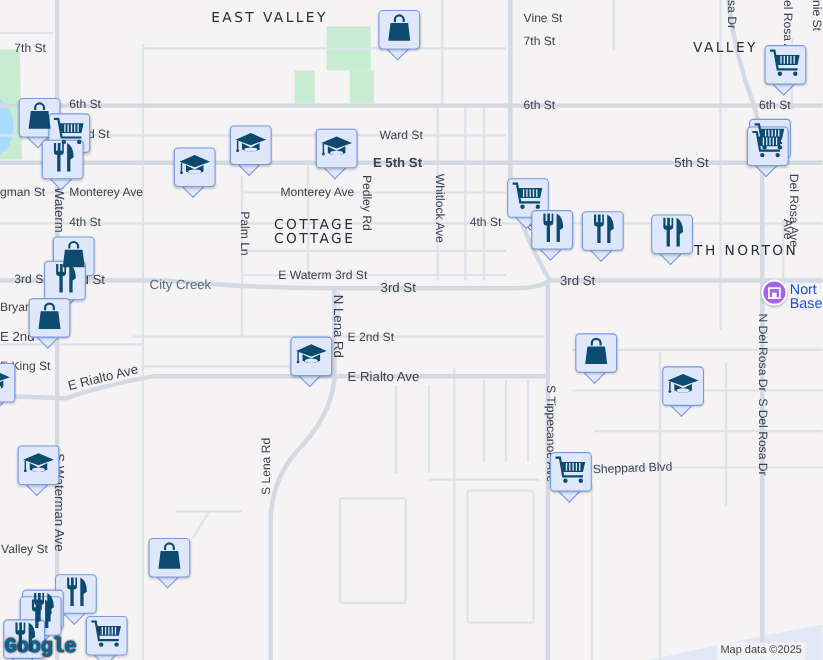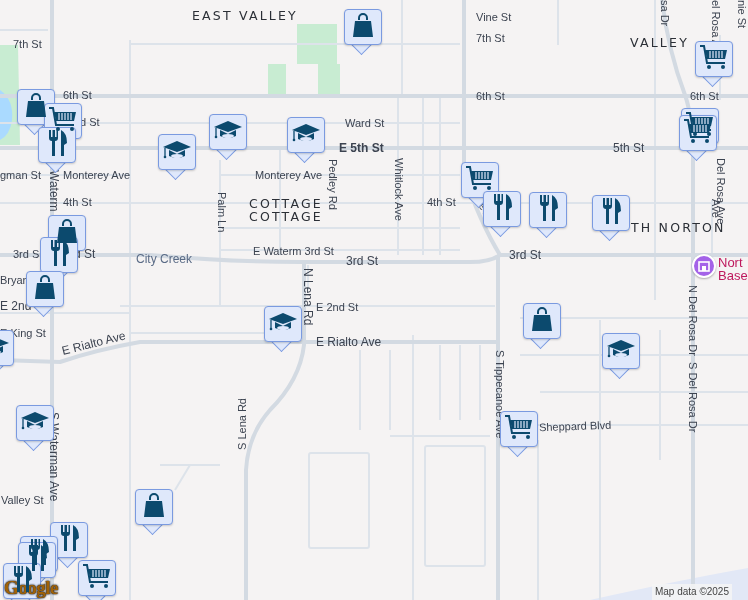--- a/index.html
+++ b/index.html
@@ -3,26 +3,26 @@
 <meta charset="utf-8">
 <style>
   html,body{margin:0;padding:0;}
   body{width:748px;height:600px;overflow:hidden;background:#f5f3f3;font-family:"Liberation Sans",sans-serif;}
   #map{position:relative;width:748px;height:600px;overflow:hidden;background:#f5f3f3;}
   svg.base{position:absolute;left:0;top:0;}
   .lbl{position:absolute;font-size:11px;color:#3c4350;white-space:nowrap;line-height:12px;font-family:"Liberation Sans",sans-serif;}
   .lbl.v{transform-origin:0 0;transform:rotate(90deg);}
   .area{position:absolute;font-size:12.5px;letter-spacing:2.2px;color:#2b2f36;font-weight:500;line-height:13px;white-space:nowrap;font-family:"DejaVu Sans",sans-serif;}
   .water{position:absolute;font-size:12px;color:#5a6b86;white-space:nowrap;}
-  .poi-label{position:absolute;font-size:13px;color:#be185d;line-height:14px;white-space:nowrap;}
+  .poi-label{position:absolute;font-size:13px;color:#1d4ed8;line-height:14px;white-space:nowrap;}
   .marker{position:absolute;width:38px;height:46px;cursor:pointer;}
   .marker .box{position:absolute;left:0;top:0;width:36px;height:34px;background:#dfe8fb;border:1px solid #7a9ae0;border-radius:4px;box-shadow:0 1px 2px rgba(0,0,0,.18);display:flex;align-items:center;justify-content:center;}
   .marker .tip{position:absolute;left:10px;top:28px;width:14px;height:14px;background:#dfe8fb;border-right:1px solid #7a9ae0;border-bottom:1px solid #7a9ae0;transform:rotate(45deg);}
   .marker svg{position:relative;z-index:2;}
-  .gbadge{position:absolute;left:4px;top:577px;font-size:19px;font-weight:bold;color:#a16207;letter-spacing:-0.5px;text-shadow:0 0 2px #333,0 0 2px #333,0 0 1px #222;font-family:Liberation Serif, serif;}
+  .gbadge{position:absolute;left:4px;top:577px;font-size:19px;font-weight:bold;color:#0369a1;letter-spacing:-0.5px;text-shadow:0 0 2px #333,0 0 2px #333,0 0 1px #222;font-family:Liberation Mono, monospace;}
   .attrib{position:absolute;right:16px;bottom:0;font-size:10px;color:#444;background:rgba(245,245,245,.85);padding:1px 3px;line-height:14px;}
 </style>
 </head>
 <body>
 
 <div id="map">
   <svg class="base" width="748" height="600">
 
     <rect x="297" y="24" width="40" height="40" fill="#c8ecd2"></rect>
     <rect x="268" y="64" width="18" height="30" fill="#c8ecd2"></rect>

